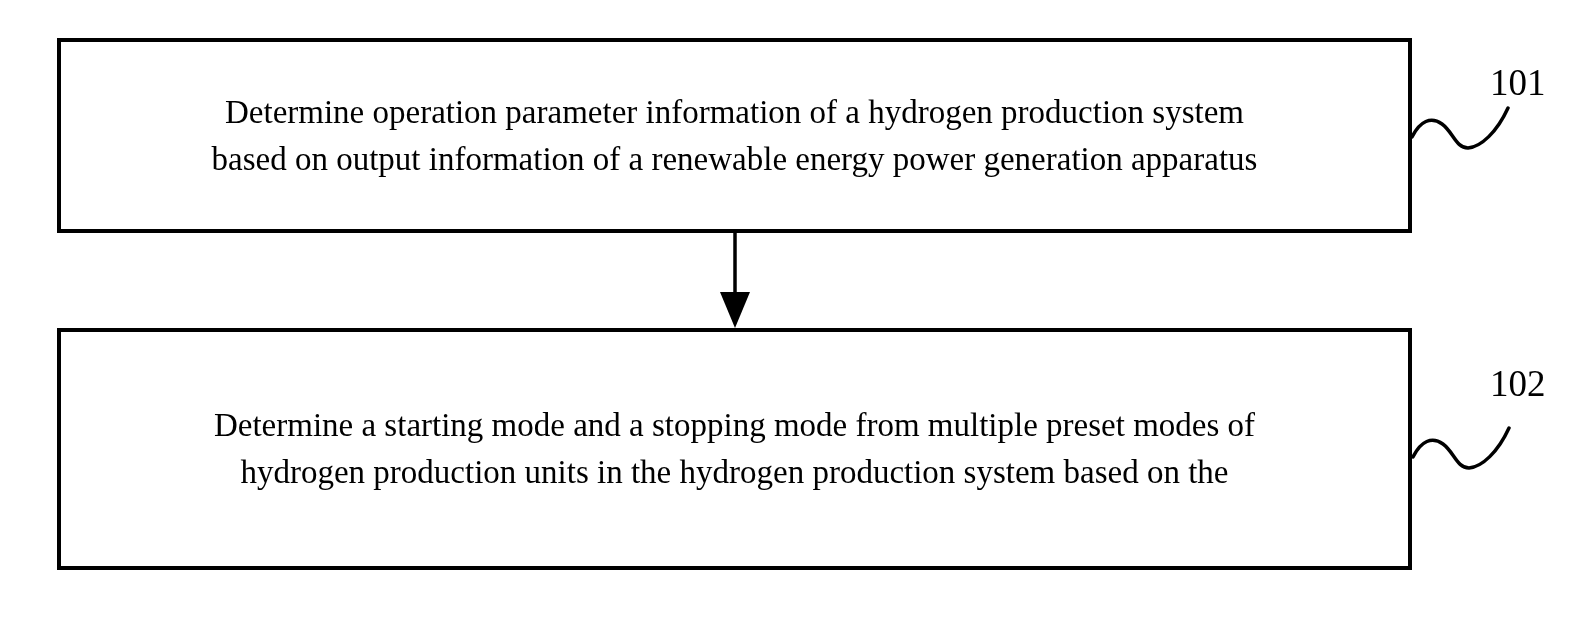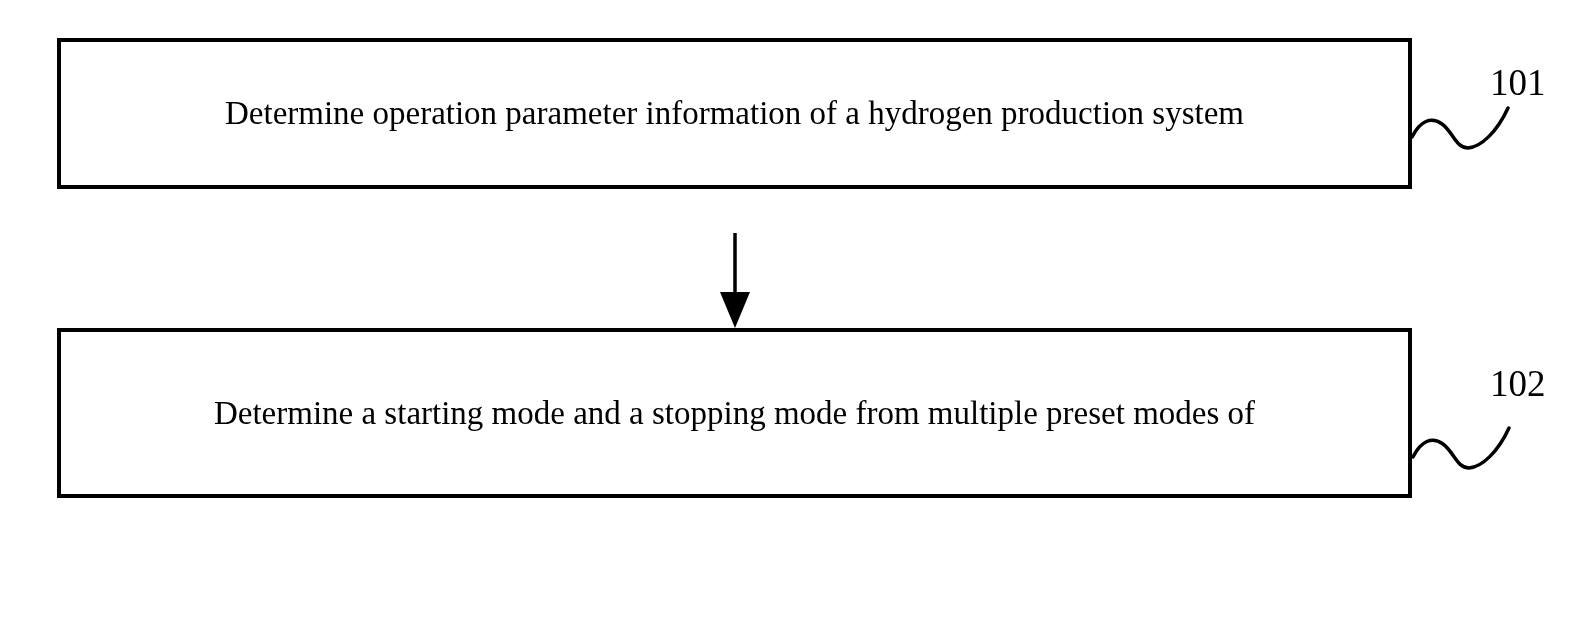--- a/index.html
+++ b/index.html
@@ -27,25 +27,25 @@
     flex-direction: column;
     justify-content: center;
     align-items: center;
     text-align: center;
     font-size: 33px;
     line-height: 47px;
     padding: 0 28px;
   }
   .box-1 {
     top: 38px;
-    height: 151px;
+    height: 195px;
   }
   .box-2 {
     top: 328px;
-    height: 170px;
+    height: 242px;
   }
   .text-line {
     white-space: nowrap;
   }
   .flow-arrow {
     position: absolute;
     left: 717px;
     top: 233px;
     width: 36px;
     height: 96px;
@@ -78,29 +78,31 @@
     top: 363px;
   }
 </style>
 </head>
 <body>
 
 <div class="stage">
 
   <div class="process-box box-1">
     <div class="text-line">Determine operation parameter information of a hydrogen production system</div>
+    <div class="text-line">based on output information of a renewable energy power generation apparatus</div>
   </div>
 
   <svg class="flow-arrow" viewBox="0 0 36 96" xmlns="http://www.w3.org/2000/svg">
     <line x1="18" y1="0" x2="18" y2="63" stroke="#000000" stroke-width="3.5"></line>
     <polygon points="3,59 33,59 18,95" fill="#000000"></polygon>
   </svg>
 
   <div class="process-box box-2">
     <div class="text-line">Determine a starting mode and a stopping mode from multiple preset modes of</div>
+    <div class="text-line">hydrogen production units in the hydrogen production system based on the</div>
   </div>
 
   <svg class="lead-line lead-line-1" viewBox="0 0 102 50" xmlns="http://www.w3.org/2000/svg">
     <path d="M1,32 C9,16 20,11 31,19 C42,27 45,43 57,43 C70,42 86,27 97,3" fill="none" stroke="#000000" stroke-width="3.5" stroke-linecap="round"></path>
   </svg>
   <div class="ref-numeral ref-1">101</div>
 
   <svg class="lead-line lead-line-2" viewBox="0 0 102 50" xmlns="http://www.w3.org/2000/svg">
     <path d="M1,32 C9,16 20,11 31,19 C42,27 45,43 57,43 C70,42 86,27 97,3" fill="none" stroke="#000000" stroke-width="3.5" stroke-linecap="round"></path>
   </svg>

